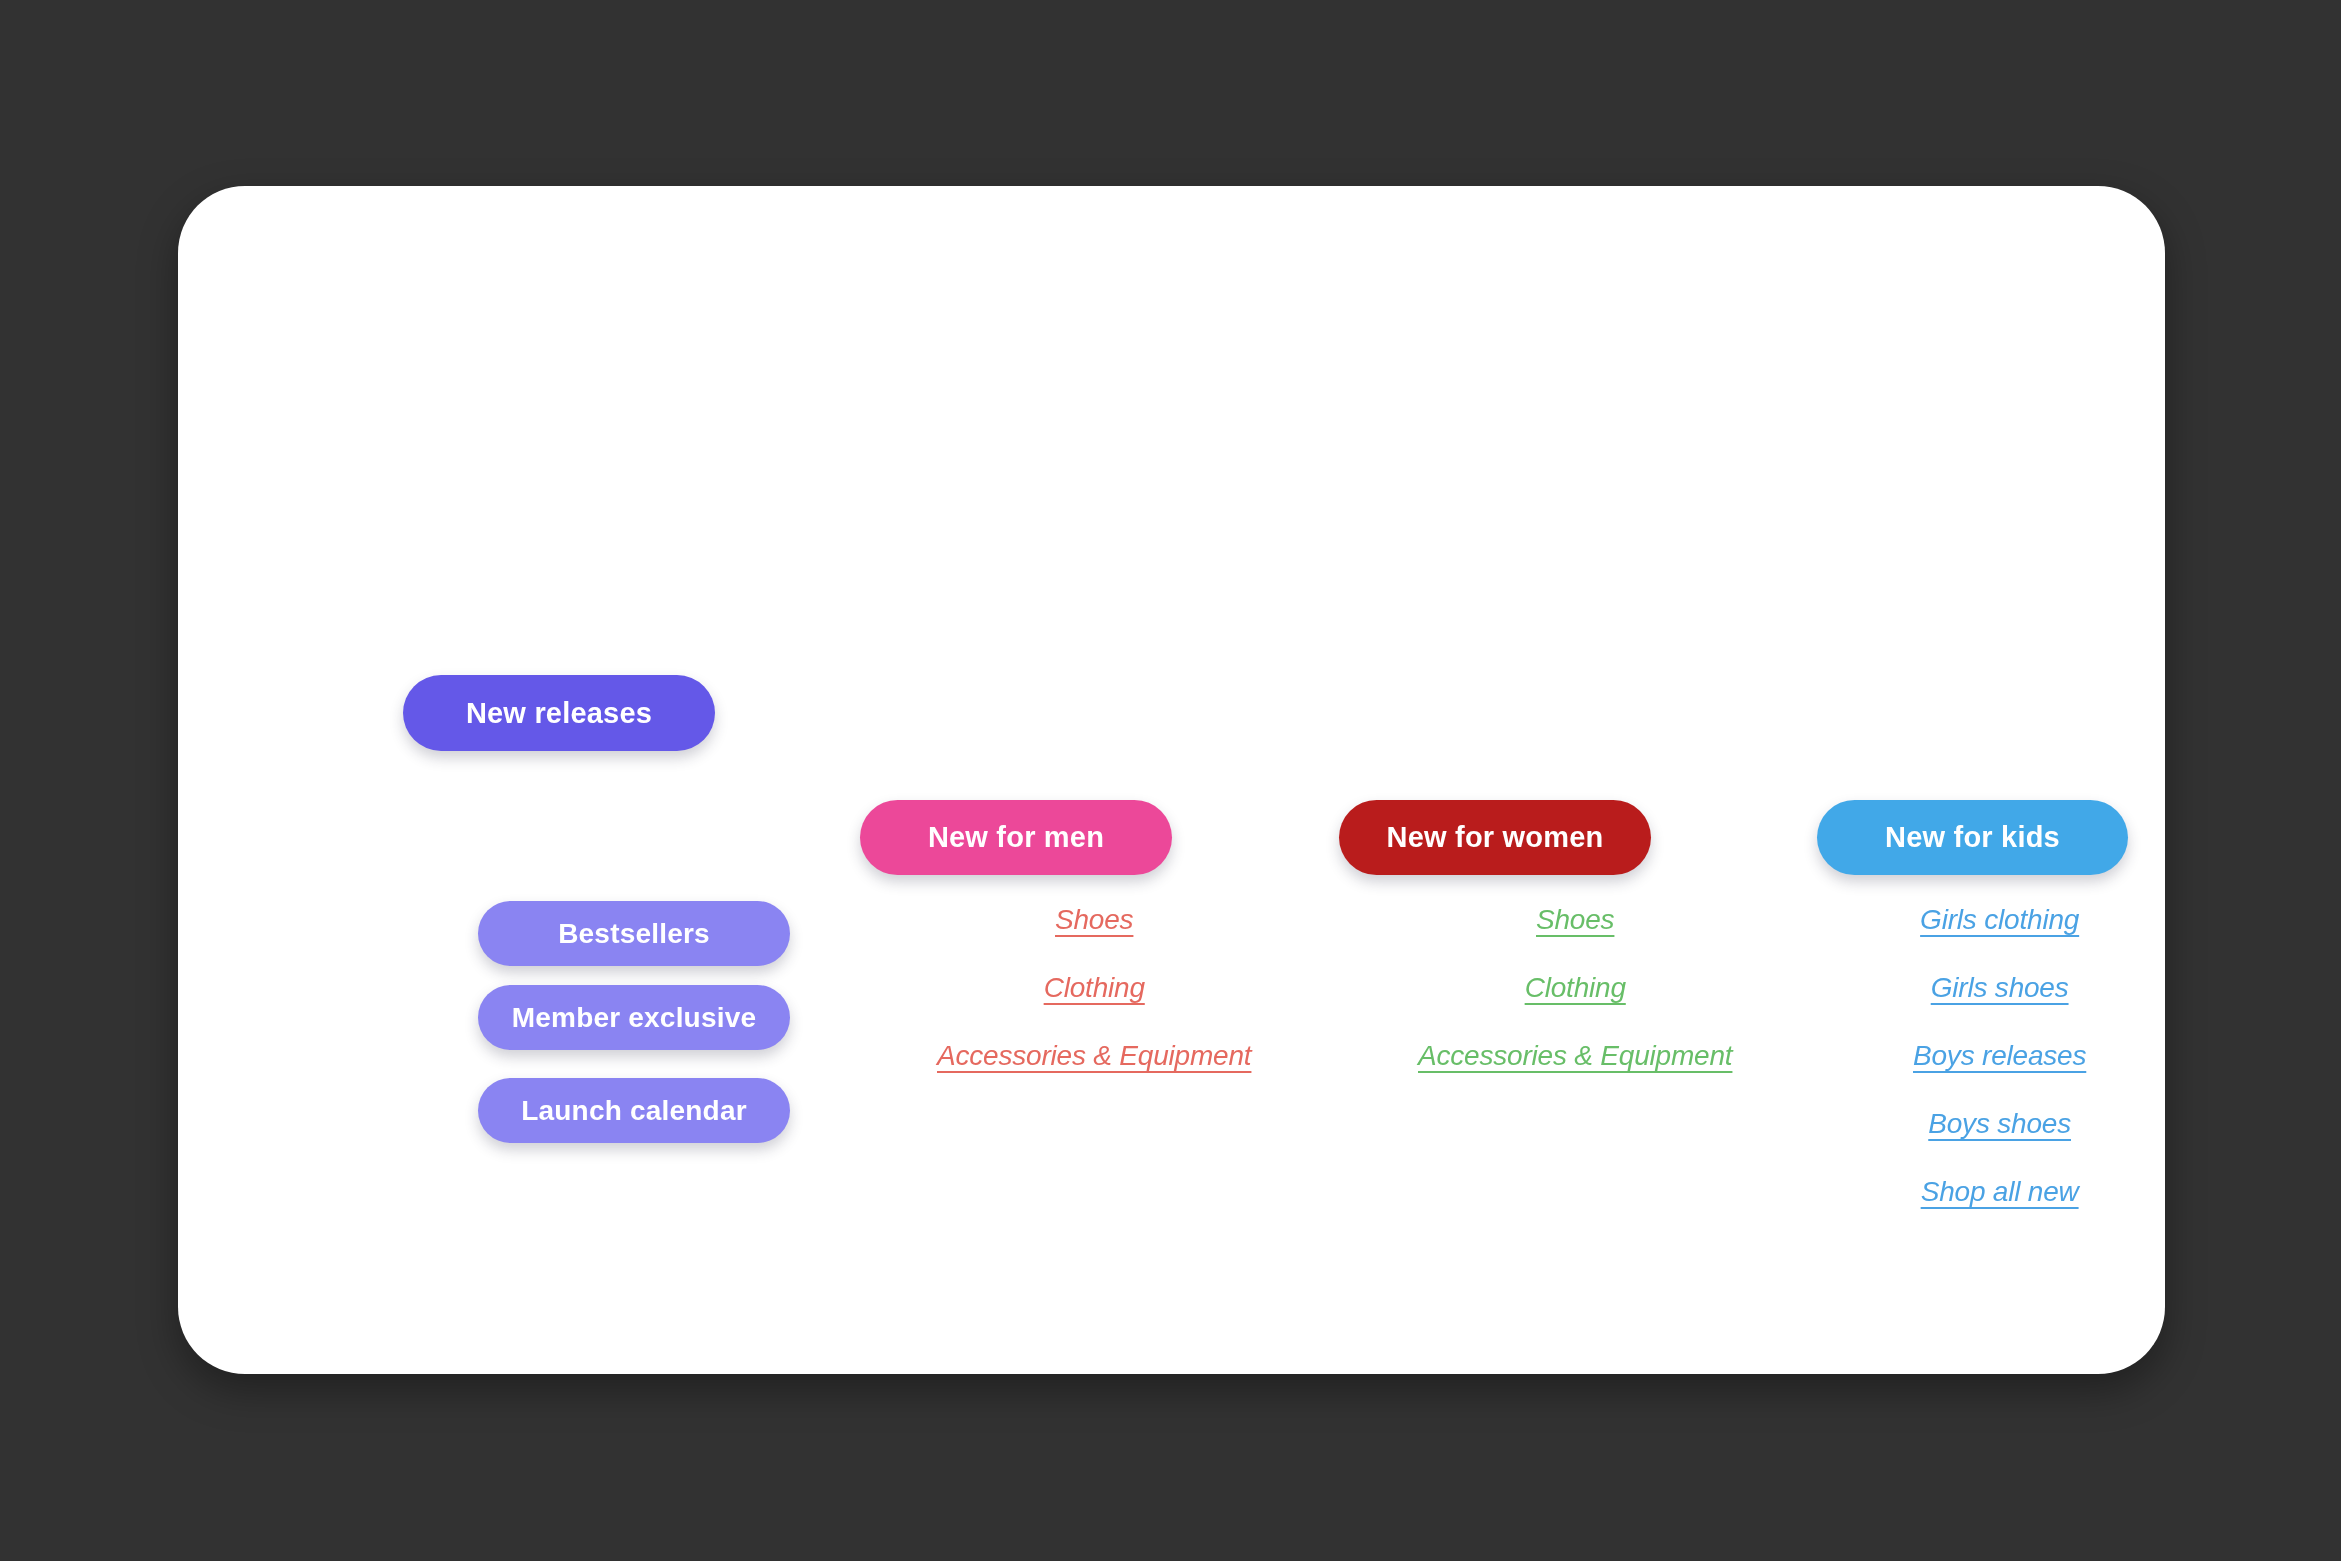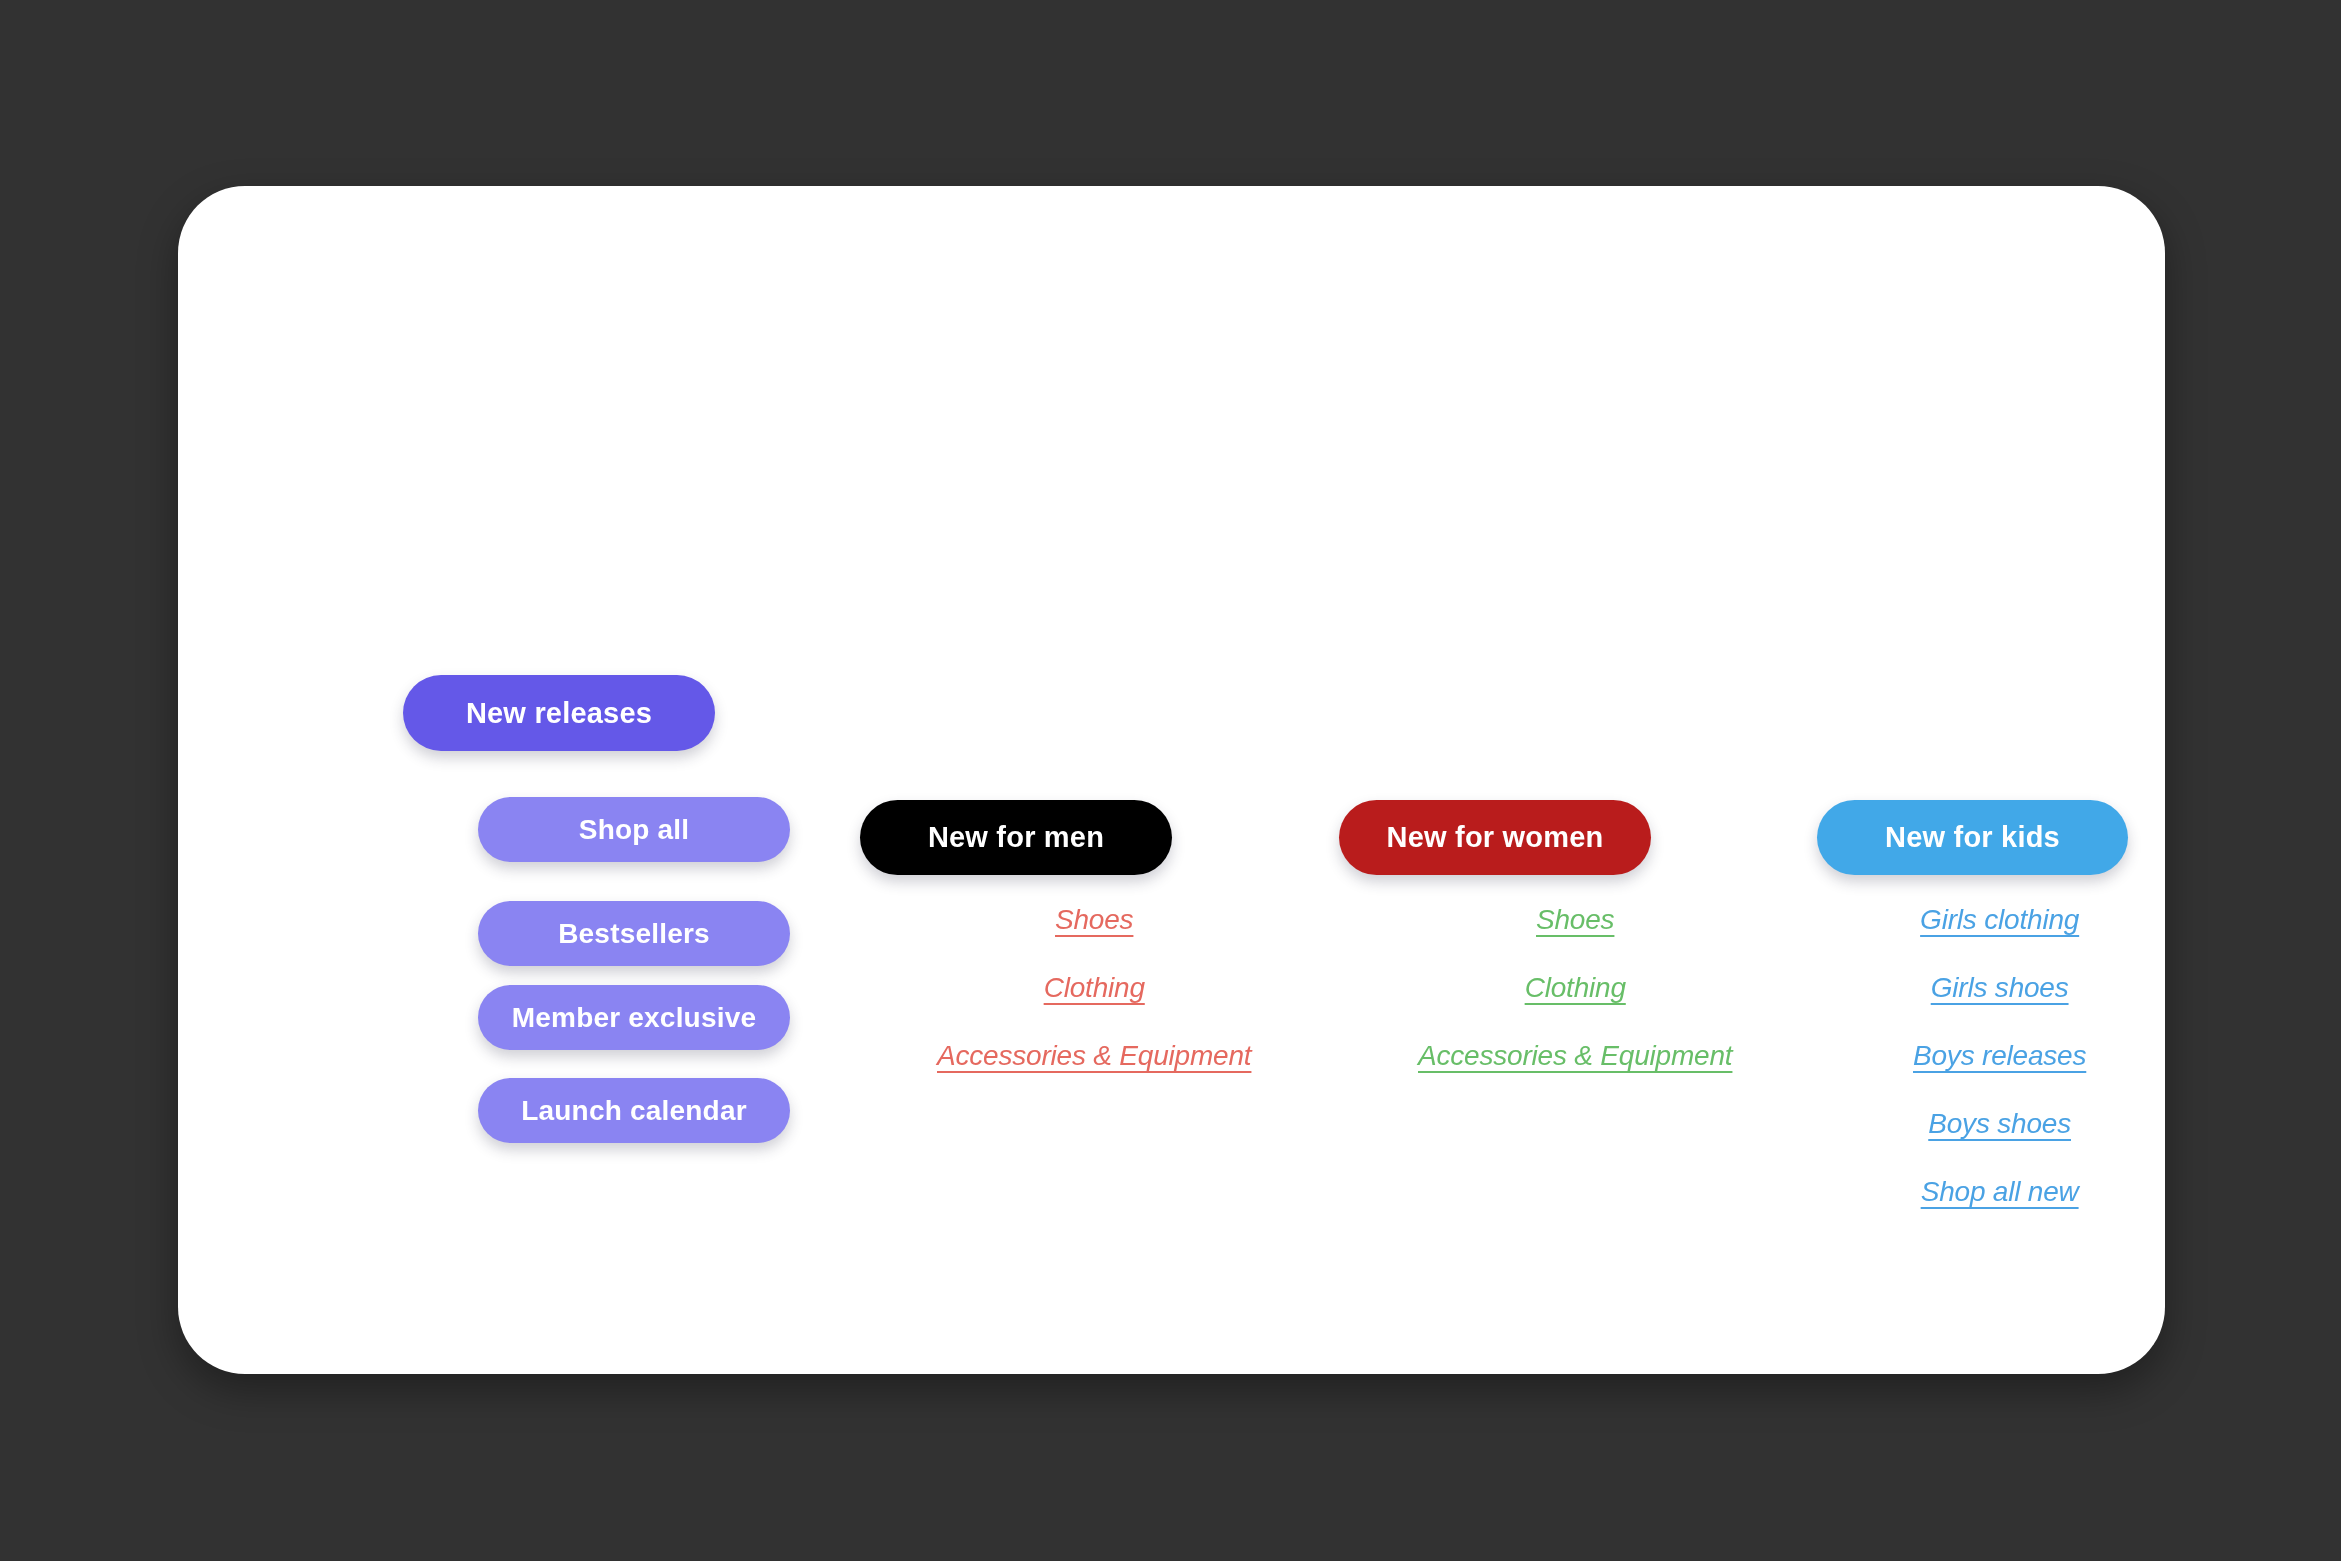--- a/index.html
+++ b/index.html
@@ -42,26 +42,25 @@
     cursor:pointer;white-space:nowrap;
   }
 </style>
 </head>
 <body>
 
 <div class="card">
 
   <div class="pill pill-root" style="background:#6458e8;">New releases</div>
 
-  <div class="pill pill-sub sub-0" style="background:#8a84f2;">Shop all</div>
   <div class="pill pill-sub sub-1" style="background:#8a84f2;">Bestsellers</div>
   <div class="pill pill-sub sub-2" style="background:#8a84f2;">Member exclusive</div>
   <div class="pill pill-sub sub-3" style="background:#8a84f2;">Launch calendar</div>
 
-  <div class="pill pill-cat cat-0" style="background:#000000;">New for men</div>
+  <div class="pill pill-cat cat-0" style="background:#ec4899;">New for men</div>
   <div class="pill pill-cat cat-1" style="background:#b91c1c;">New for women</div>
   <div class="pill pill-cat cat-2" style="background:#41a8e8;">New for kids</div>
 
   <div class="linkcol col-0">
     <span class="cat-link" style="color:#e5695f;">Shoes</span>
     <span class="cat-link" style="color:#e5695f;">Clothing</span>
     <span class="cat-link" style="color:#e5695f;">Accessories &amp; Equipment</span>
   </div>
 
   <div class="linkcol col-1">

